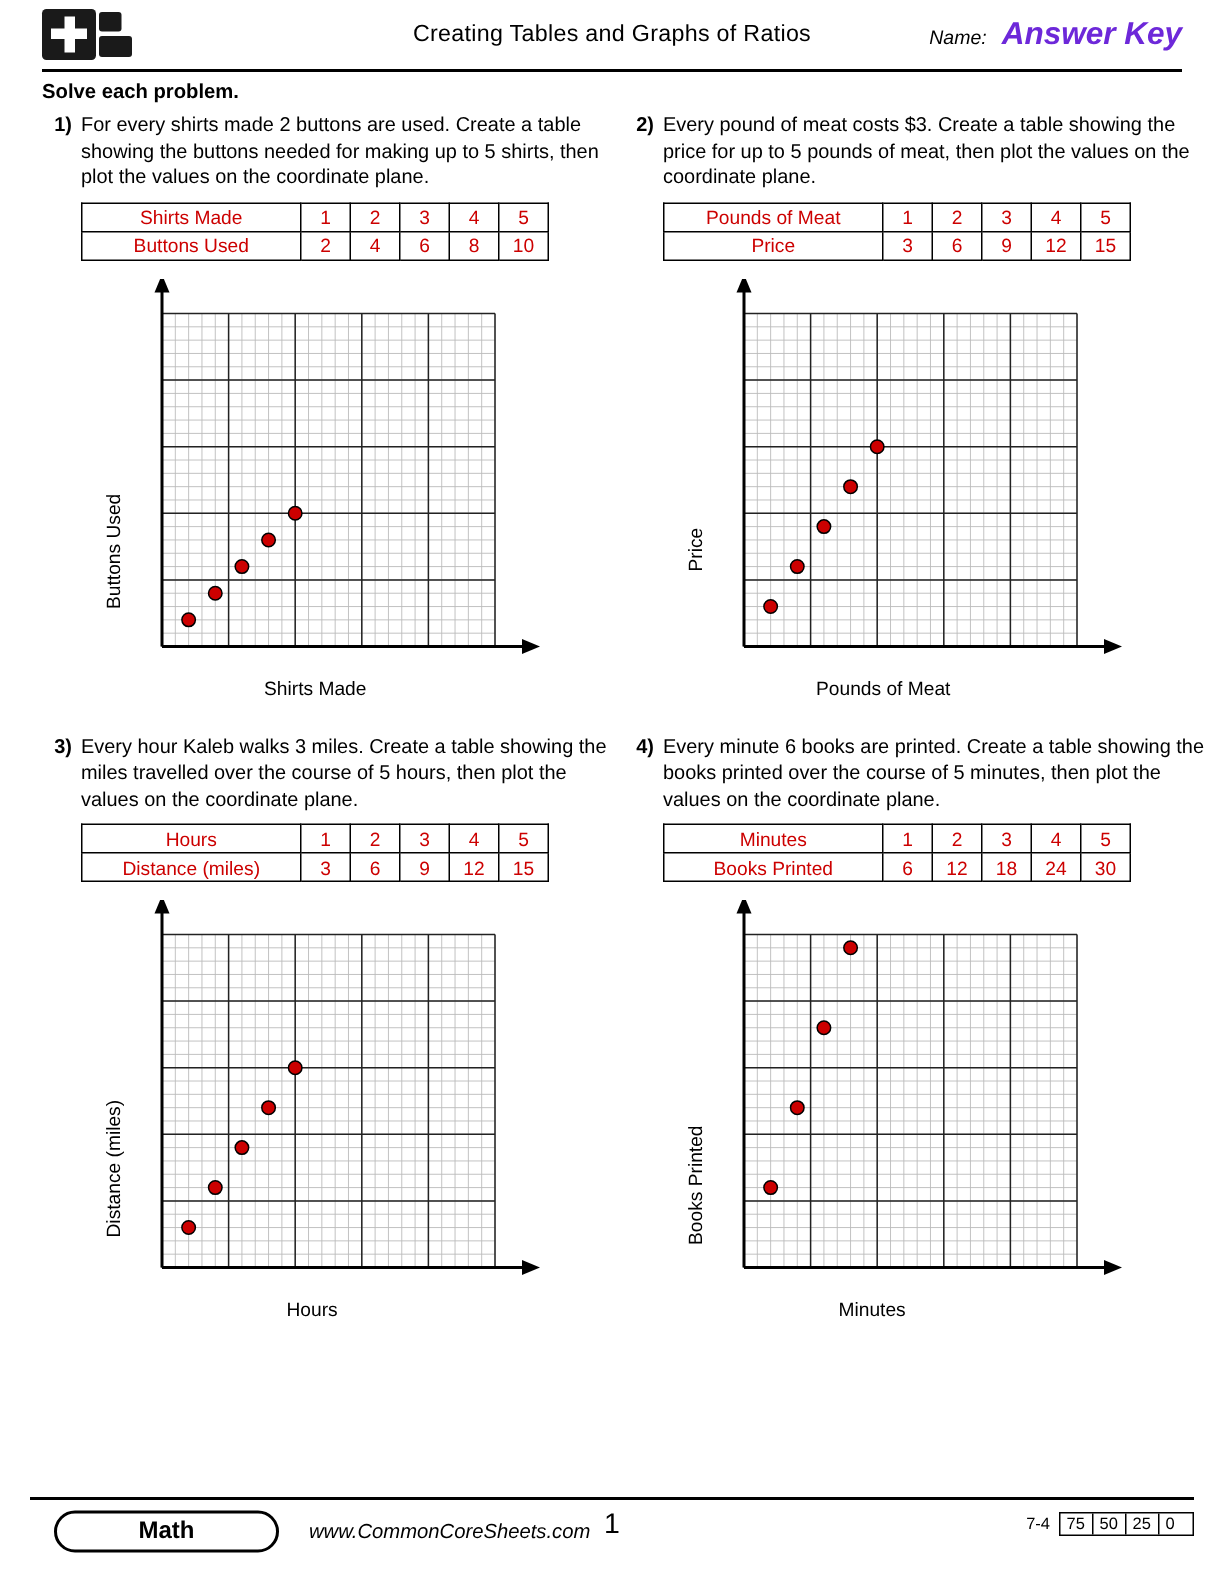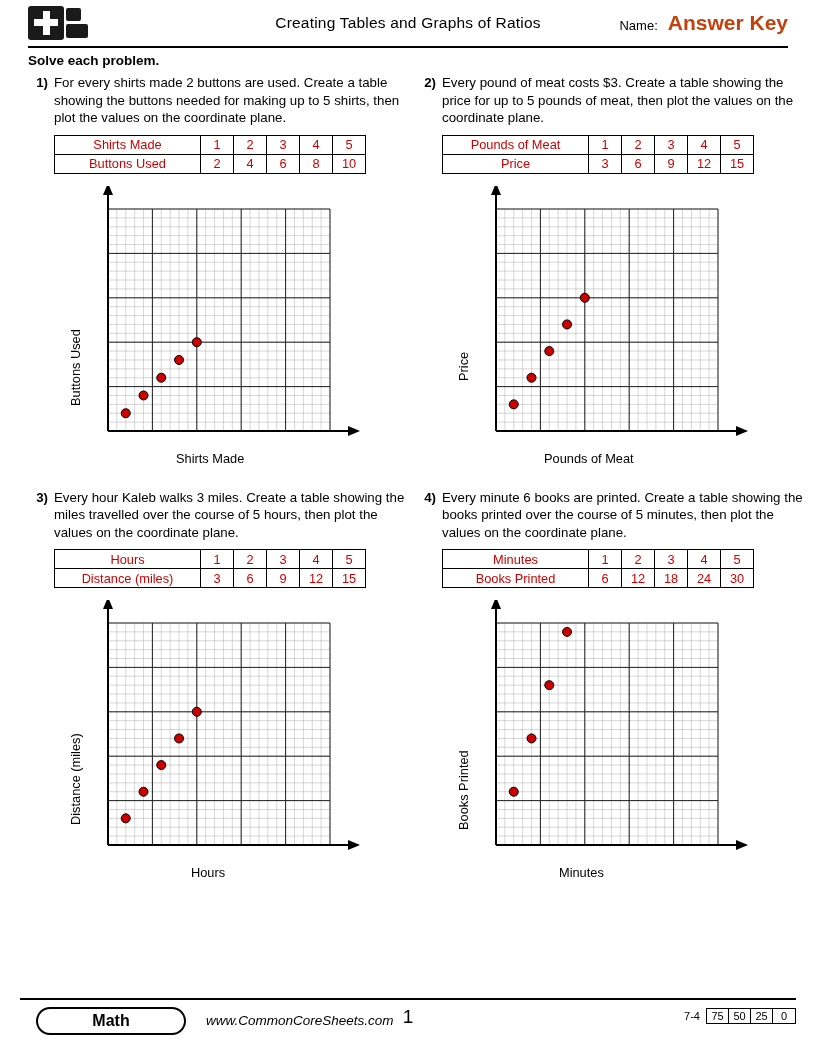--- a/index.html
+++ b/index.html
@@ -41,25 +41,25 @@
     position: absolute;
     left: 0; right: 0;
     text-align: center;
     font-size: 15.5px;
     letter-spacing: .2px;
   }
   .name-area {
     position: absolute;
     right: 0; top: 50%;
     transform: translateY(-50%);
-    display: flex; align-items: baseline; gap: 10px;
+    display: flex; align-items: baseline; gap: 10px; font-style: italic;
   }
   .name-label { font-size: 13px; }
   .answer-key {
-    color: #c2410c;
+    color: #6d28d9;
     font-weight: bold;
     font-size: 21px;
     text-align: right;
   }
 
   .solve {
     font-weight: bold;
     font-size: 13.5px;
     margin-top: 5px;
   }
@@ -152,21 +152,20 @@
     display: flex; align-items: center; gap: 6px;
     font-size: 11px;
   }
   .scale-box .rng { font-size: 11px; }
   .scale-cells { display: flex; border: 1px solid #000; }
   .scale-cells div {
     border-right: 1px solid #000;
     padding: 1px 4px;
     font-size: 11px;
     min-width: 22px;
-    text-align: center;
   }
   .scale-cells div:last-child { border-right: none; }
 </style>
 </head>
 <body>
 
 <div class="page">
 
   <div class="header">
     <div class="logo">

